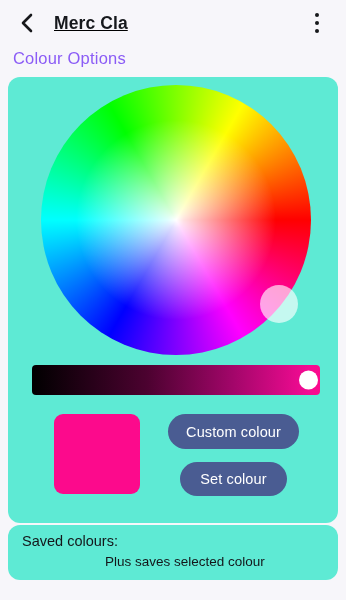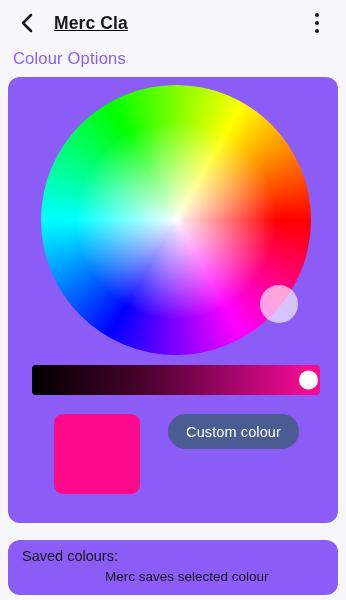--- a/index.html
+++ b/index.html
@@ -67,32 +67,32 @@
   
   .section-heading {
     font-size: 16.5px;
     color: #8b5cf6;
     padding: 3px 0 0 13px;
     letter-spacing: 0.2px;
   }
 
   
   .card {
-    background: #8b5cf6;
+    background: #5eead4;
     border-radius: 12px;
     margin: 0 8px;
     box-sizing: border-box;
   }
   .card-main {
     margin-top: 9px;
     height: 446px;
     position: relative;
   }
   .card-saved {
-    margin-top: 17px;
+    margin-top: 2px;
     height: 55px;
     position: relative;
     overflow: hidden;
   }
 
   
   .wheel-wrap {
     position: absolute;
     left: 33px;
     top: 8px;
@@ -244,19 +244,20 @@
   </div>
 
   <div class="slider">
     <div class="slider-thumb"></div>
   </div>
 
   <div class="swatch"></div>
 
   <button class="btn btn-custom">Custom colour</button>
 
+  <button class="btn btn-set">Set colour</button>
 </div>
 
 <div class="card card-saved">
   <div class="saved-title">Saved colours:</div>
-  <div class="saved-hint">Merc saves selected colour</div>
+  <div class="saved-hint">Plus saves selected colour</div>
   <div class="watermark"></div>
 </div>
 
 </body></html>

